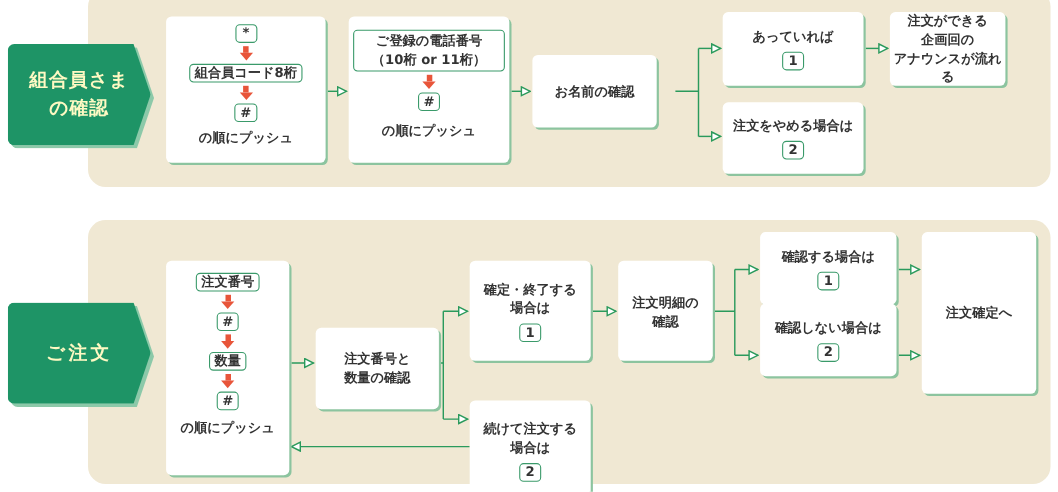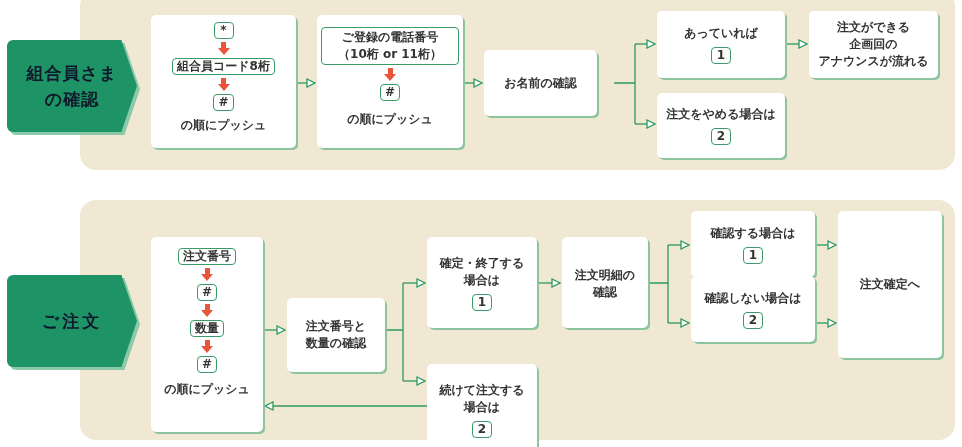--- a/index.html
+++ b/index.html
@@ -1,19 +1,19 @@
 <!DOCTYPE html>
 <html><head>
 <meta charset="utf-8">
 <style>
   html, body { margin:0; padding:0; background:#ffffff; }
   body { width:962px; height:447px; position:relative; overflow:hidden;
          font-family:"DejaVu Sans", "Liberation Sans", sans-serif; color:#333333; }
   .panel { position:absolute; background:#f0e8d3; border-radius:16px; }
-  .tag { position:absolute; background:#1e9466; color:#0f172a; font-weight:bold;
+  .tag { position:absolute; background:#1e9466; color:#fef9c3; font-weight:bold;
          display:flex; align-items:center; justify-content:center; text-align:center;
          font-size:17px; line-height:26px; letter-spacing:1px;
          clip-path: polygon(0 0, 88% 0, 100% 50%, 88% 100%, 0 100%);
          border-radius:6px; }
   .tag-shadow { position:absolute; background:#8cc9a9;
          clip-path: polygon(0 0, 88% 0, 100% 50%, 88% 100%, 0 100%); border-radius:6px; }
   .box { position:absolute; background:#fff; border-radius:5px;
          box-shadow: 2px 2px 0 #8cc49f;
          display:flex; flex-direction:column; align-items:center; justify-content:center;
          font-weight:bold; font-size:12px; line-height:17px; text-align:center; color:#333; }
@@ -107,21 +107,21 @@
 <div class="box" style="left:657px;top:11px;width:128px;height:67px;">
   <span>あっていれば</span>
   <span class="key" style="margin-top:5px;">1</span>
 </div>
 
 <div class="box" style="left:657px;top:93px;width:128px;height:65px;">
   <span>注文をやめる場合は</span>
   <span class="key" style="margin-top:5px;">2</span>
 </div>
 
-<div class="box" style="left:809px;top:11px;width:129px;height:67px;align-items:center;">
+<div class="box" style="left:809px;top:11px;width:105px;height:67px;align-items:center;">
   <span class="lbl">注文ができる</span>
   <span class="lbl">企画回の</span>
   <span class="lbl">アナウンスが流れる</span>
 </div>
 
 <div class="box" style="left:151px;top:237px;width:112px;height:195px;justify-content:flex-start;padding-top:11px;box-sizing:border-box;">
   <span class="key">注文番号</span>
   <div class="downwrap">
       <div class="down"></div>
     </div>
@@ -130,21 +130,21 @@
       <div class="down"></div>
     </div>
   <span class="key">数量</span>
   <div class="downwrap">
       <div class="down"></div>
     </div>
   <span class="key">#</span>
   <span style="margin-top:8px;">の順にプッシュ</span>
 </div>
 
-<div class="box" style="left:287px;top:298px;width:98px;height:74px;">
+<div class="box" style="left:287px;top:298px;width:112px;height:74px;">
   <span class="lbl">注文番号と</span>
   <span class="lbl">数量の確認</span>
 </div>
 
 <div class="box" style="left:427px;top:237px;width:110px;height:91px;">
   <span class="lbl">確定・終了する</span>
   <span class="lbl">場合は</span>
   <span class="key" style="margin-top:5px;">1</span>
 </div>
 

